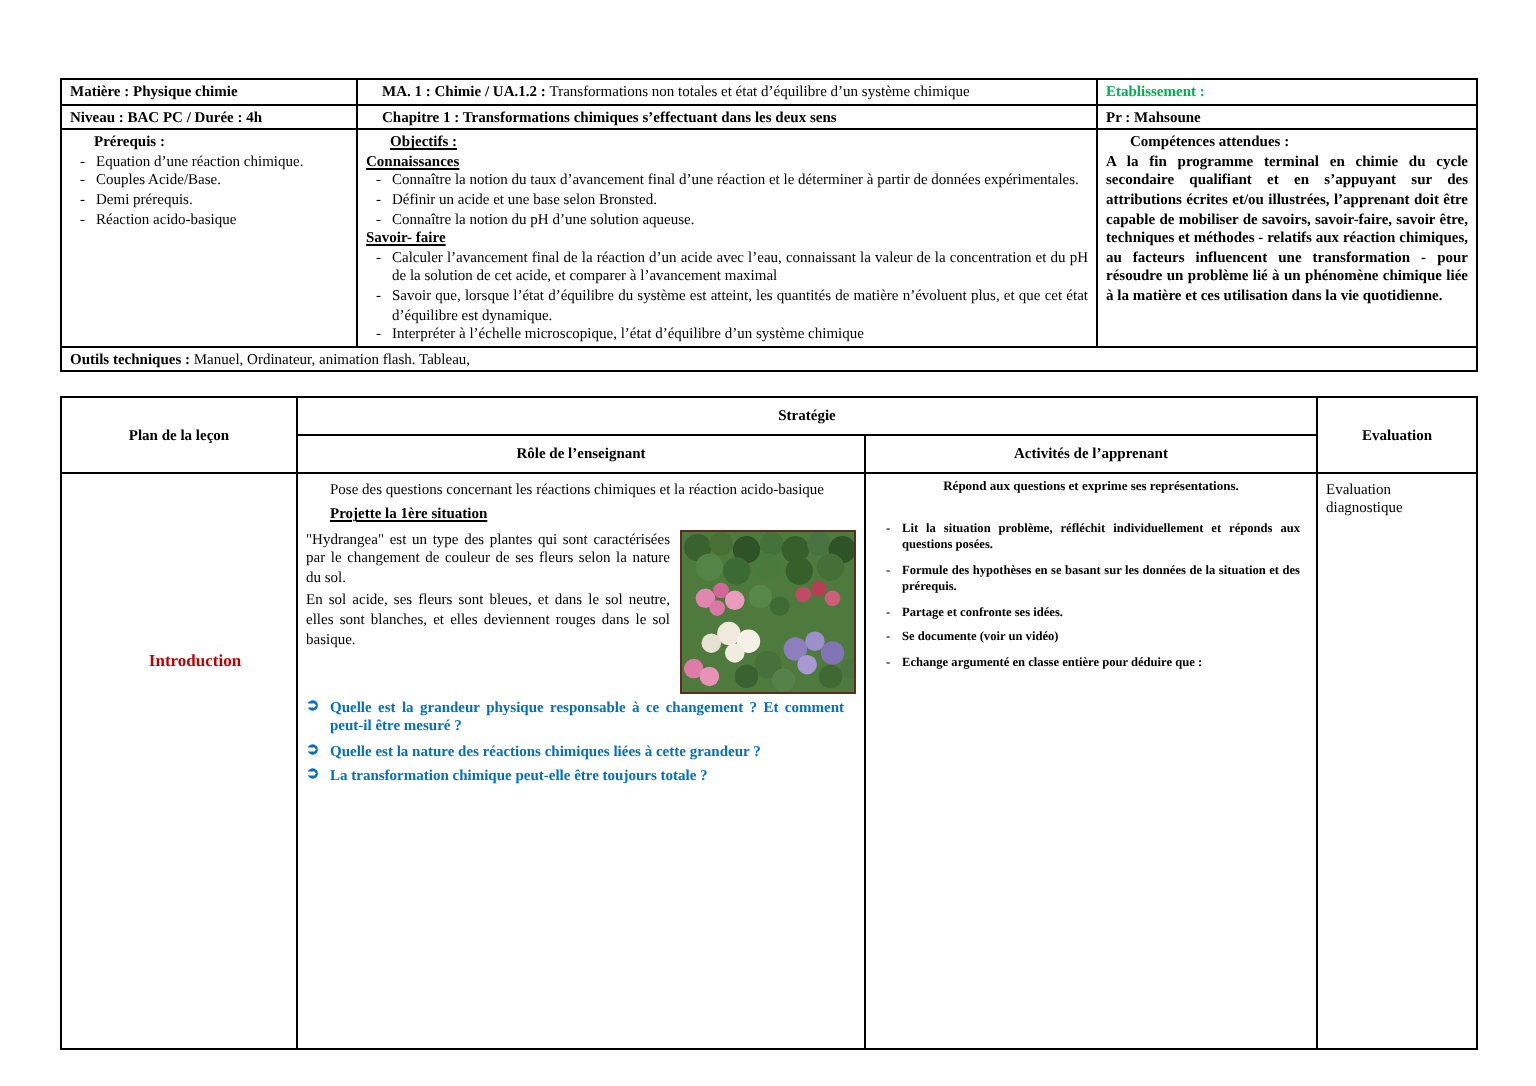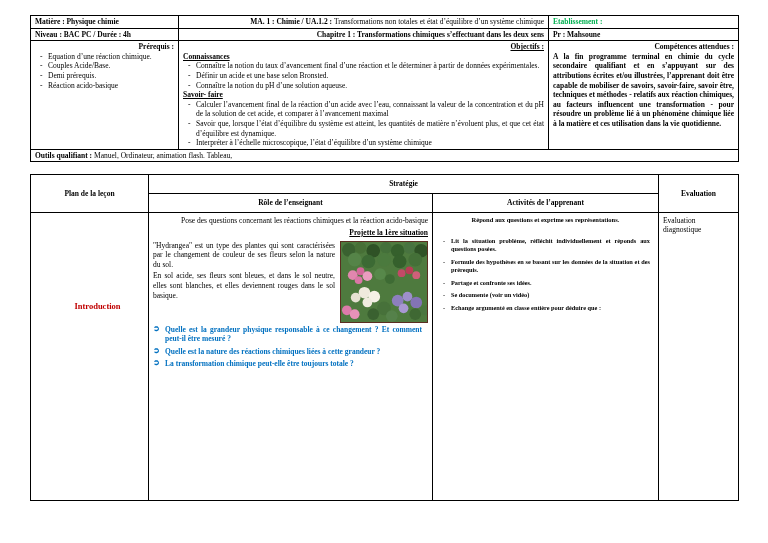--- a/index.html
+++ b/index.html
@@ -10,24 +10,24 @@
     color:#000;
   }
   .page { padding:15px 30px 0 30px; }
   table { border-collapse:collapse; width:708px; table-layout:fixed; }
   td {
     border:1px solid #000; vertical-align:top;
     padding:1px 4px; font-size:7.5px; line-height:1.28;
   }
   .b { font-weight:bold; }
   .u { text-decoration:underline; }
-  .c { text-align:right; }
+  .c { text-align:left;padding-left:12px; }
   .j { text-align:justify; }
   .etab { color:var(--etablissement,#00b050); }
-  .info-table { margin-bottom:12px; }
+  .info-table { margin-bottom:12px;margin-top:24px; }
 
   
   .di { display:flex; margin-left:5px; }
   .di .d { flex:0 0 8px; }
   .di .t { flex:1; }
 
   
   .lesson-table td.hdr { text-align:center; font-weight:bold; vertical-align:middle; padding:4px; }
   .content-row td { height:288px;margin-left:44px; }
   .intro-cell { text-align:center; padding-top:88px;padding-left:20px; }
@@ -132,21 +132,21 @@
               <span class="t j">Interpréter à l’échelle microscopique, l’état d’équilibre d’un système chimique</span>
             </div>
         </td>
         <td>
           <div class="c b">Compétences attendues :</div>
           <div class="b j">A la fin programme terminal en chimie du cycle secondaire qualifiant et en s’appuyant sur des attributions écrites et/ou illustrées, l’apprenant doit être capable de mobiliser de savoirs, savoir-faire, savoir être, techniques et méthodes - relatifs aux réaction chimiques, au facteurs influencent une transformation - pour résoudre un problème lié à un phénomène chimique liée à la matière et ces utilisation dans la vie quotidienne.</div>
         </td>
       </tr>
       <tr>
         <td colspan="3">
-          <span class="b">Outils qualifiant :</span><span> Manuel, Ordinateur, animation flash. Tableau,</span>
+          <span class="b">Outils techniques :</span><span> Manuel, Ordinateur, animation flash. Tableau,</span>
         </td>
       </tr>
     </tbody>
   </table>
 
   <table class="lesson-table">
     <colgroup>
         <col style="width:118px">
         <col style="width:284px">
         <col style="width:226px">

